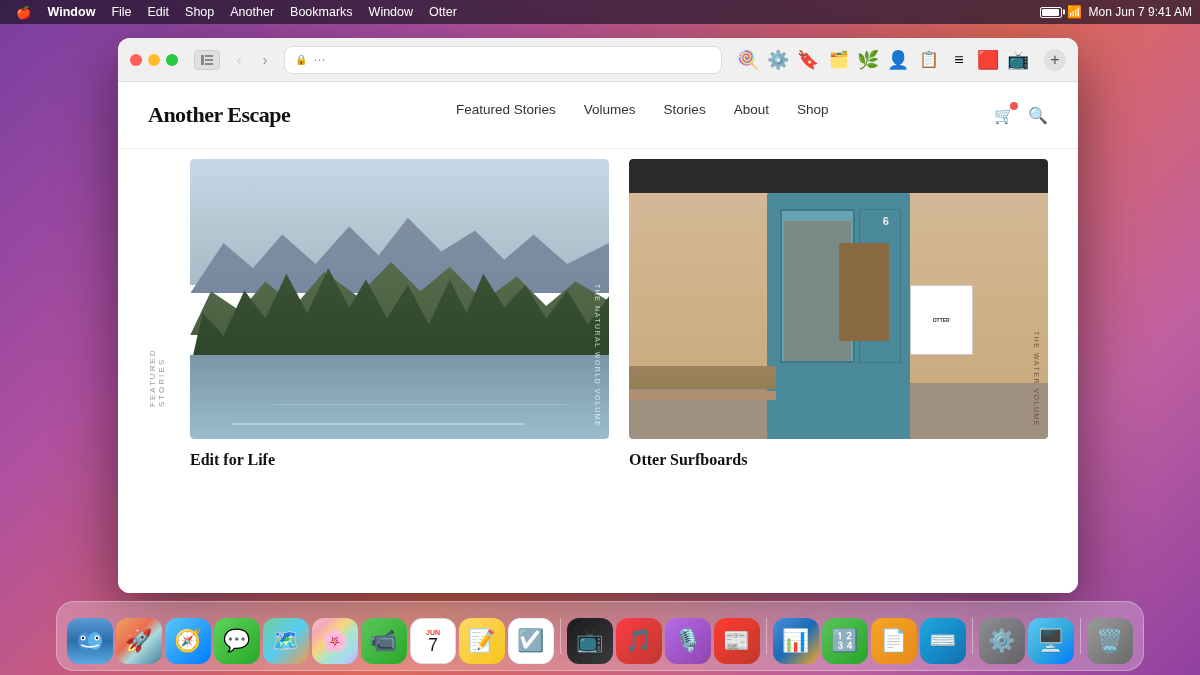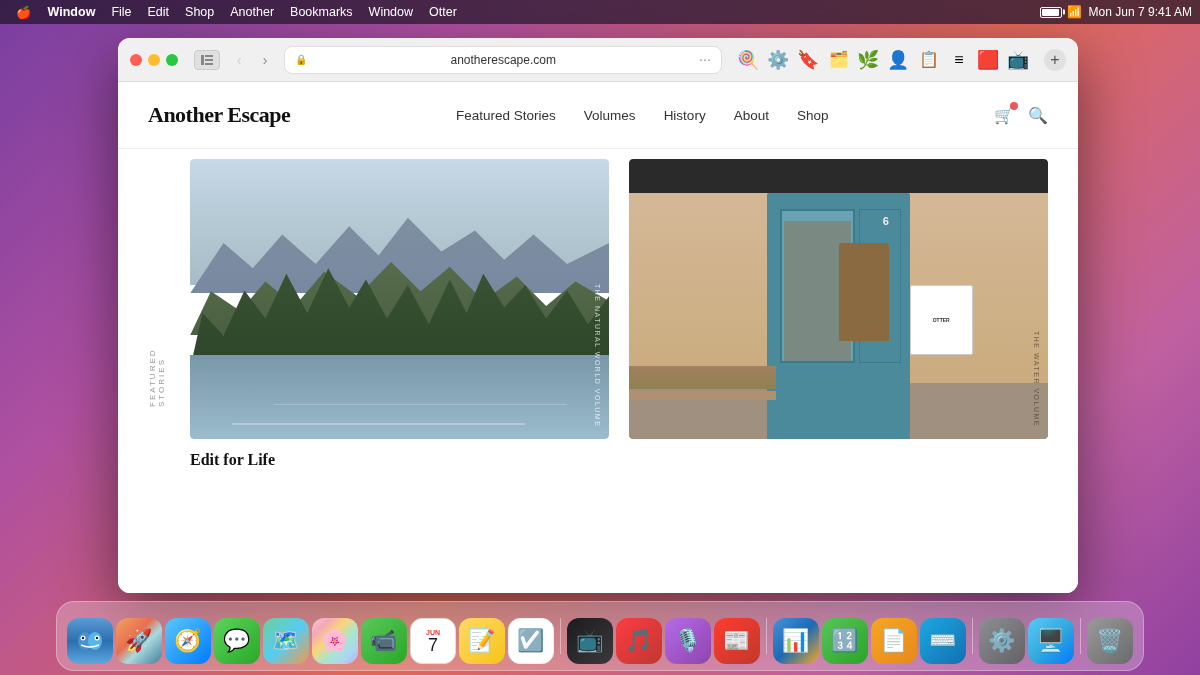--- a/index.html
+++ b/index.html
@@ -188,21 +188,20 @@
     
     .website {
       background: white;
       height: calc(555px - 44px);
       overflow: hidden;
     }
 
     
     .site-nav {
       display: flex;
-      align-items: center;
       padding: 20px 30px;
       border-bottom: 1px solid #eee;
     }
     .site-logo {
       font-size: 22px;
       font-weight: 700;
       color: #111;
       font-family: Georgia, 'Times New Roman', serif;
       letter-spacing: -0.5px;
       flex-shrink: 0;
@@ -394,21 +393,20 @@
           <rect x="4" y="4" width="8" height="2" fill="#888"></rect>
           <rect x="4" y="8" width="8" height="2" fill="#888"></rect>
         </svg>
     </div>
     <div class="nav-arrows">
       <button class="nav-arrow disabled">‹</button>
       <button class="nav-arrow">›</button>
     </div>
     <div class="url-bar">
       <span class="lock-icon">🔒</span>
-      <span class="url-text">anotherescape.com</span>
       <span class="share-btn">⋯</span>
     </div>
 
     <div class="toolbar-icons">
       <div class="toolbar-icon" style="font-size:18px;">🍭</div>
       <div class="toolbar-icon" style="font-size:18px;">⚙️</div>
       <div class="toolbar-icon" style="font-size:18px;">🔖</div>
       <div class="toolbar-icon" style="font-size:16px;">🗂️</div>
       <div class="toolbar-icon" style="font-size:18px;">🌿</div>
       <div class="toolbar-icon" style="font-size:18px;">👤</div>
@@ -420,21 +418,21 @@
     <div class="new-tab-btn">+</div>
   </div>
 
   <div class="website">
 
     <nav class="site-nav">
       <div class="site-logo">Another Escape</div>
       <ul class="site-menu">
         <li class="site-menu-item">Featured Stories</li>
         <li class="site-menu-item">Volumes</li>
-        <li class="site-menu-item">History</li>
+        <li class="site-menu-item">Stories</li>
         <li class="site-menu-item">About</li>
         <li class="site-menu-item">Shop</li>
       </ul>
       <div class="site-actions">
         <div class="cart-icon">
           🛒
           <div class="cart-badge"></div>
         </div>
         <div class="search-icon-site">🔍</div>
       </div>
@@ -494,20 +492,21 @@
               <div style="position:absolute;top:45%;right:18%;width:15%;height:25%;background:white;border:1px solid #ccc;border-radius:2px;display:flex;align-items:center;justify-content:center;">
                 <div style="font-size:5px;color:#333;text-align:center;font-weight:bold;">OTTER</div>
               </div>
 
               <div style="position:absolute;bottom:18%;left:0;width:35%;height:8%;background:linear-gradient(180deg,#a08060 0%,#908050 100%);"></div>
               <div style="position:absolute;bottom:14%;left:0;width:35%;height:3%;background:#b09070;"></div>
 
               <div style="position:absolute;right:8px;bottom:12px;writing-mode:vertical-rl;font-size:7px;letter-spacing:1.5px;text-transform:uppercase;color:rgba(80,60,40,0.7);font-family:-apple-system,sans-serif;">THE WATER VOLUME</div>
             </div>
           </div>
+          <div class="card-title">Otter Surfboards</div>
         </div>
 
       </div>
     </div>
   </div>
 </div>
 
 <div class="dock">
 
   <div class="dock-icon di-finder">

